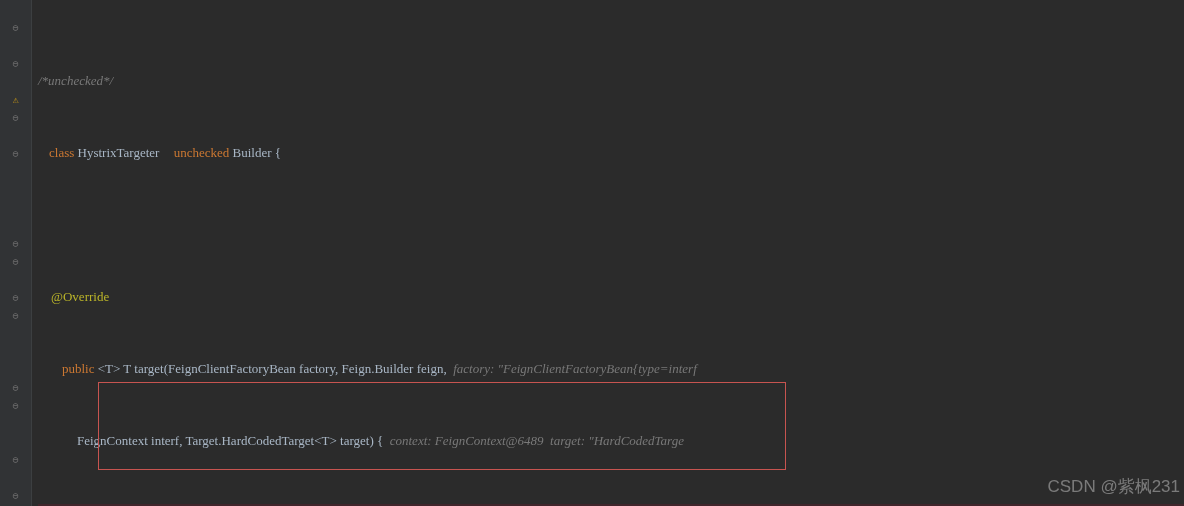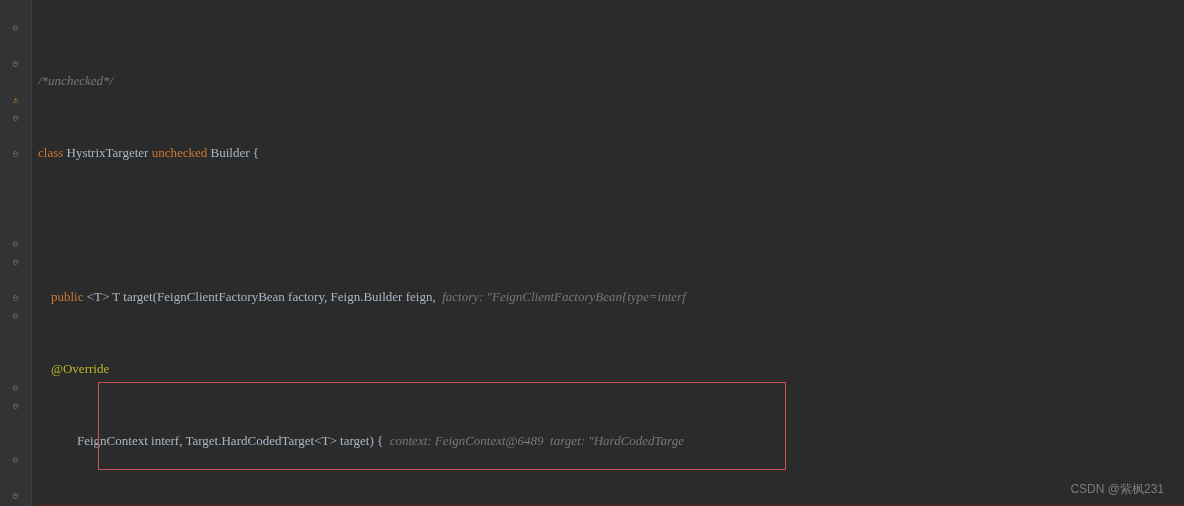--- a/index.html
+++ b/index.html
@@ -39,36 +39,36 @@
   .code {
     flex: 1;
     padding-left: 6px;
     white-space: pre;
     line-height: 18px;
     position: relative;
   }
   .line { height: 18px; position: relative; }
   .line-bg-red { background: #40252b; }
   .line > span { position: relative; z-index: 1; font-family: Liberation Serif, serif; }
-  .kw { color: #cc7832; }
+  .kw { color: #cc7832; margin-left: 11px; }
   .anno { color: #bbb529; }
   .hint { color: #787878; font-style: italic; }
   .red-box {
     position: absolute;
     border: 1px solid #c75450;
     pointer-events: none;
     z-index: 5;
   }
   .watermark {
     position: absolute;
-    right: 20px;
+    right: 4px;
     bottom: 8px;
     color: rgba(220,220,220,0.45);
     font-family: sans-serif;
-    font-size: 12px;
+    font-size: 17px;
     z-index: 10;
   }
 </style>
 </head>
 <body>
 
 <div class="editor">
   <div class="gutter">
     <div class="gutter-mark fold-mark" style="top:18px">⊖</div>
     <div class="gutter-mark fold-mark" style="top:54px">⊖</div>
@@ -87,23 +87,23 @@
 
   <div class="code">
     <div class="red-box" style="left:66px; top:382px; width:688px; height:88px;"></div>
 
     <div class="line"><span class="hint">/*unchecked*/</span></div>
 
     <div class="line"><span><span class="kw">class</span> <span>HystrixTargeter</span> <span class="kw">unchecked</span> <span>Builder</span><span> {</span></span></div>
 
     <div class="line"></div>
 
+    <div class="line"><span>    <span class="anno">@Override</span></span></div>
+
     <div class="line"><span>    <span class="kw">public</span> <span>&lt;T&gt; T </span><span>target</span>(<span>FeignClientFactoryBean </span><span>factory</span>, <span>Feign.Builder </span><span>feign</span>,  <span class="hint">factory: "FeignClientFactoryBean{type=interf</span></span></div>
-
-    <div class="line"><span>    <span class="anno">@Override</span></span></div>
 
     <div class="line"><span>            <span>FeignContext </span><span>interf</span>, <span>Target.HardCodedTarget&lt;T&gt; </span><span>target</span><span>) {</span>  <span class="hint">context: FeignContext@6489  target: "HardCodedTarge</span></span></div>
 
     <div class="line line-bg-red"><span>        <span class="kw">if</span><span> (!(feign </span><span class="kw">instanceof</span><span> feign.hystrix.HystrixFeign.Builder)) {</span></span></div>
 
     
 
     
 
     

